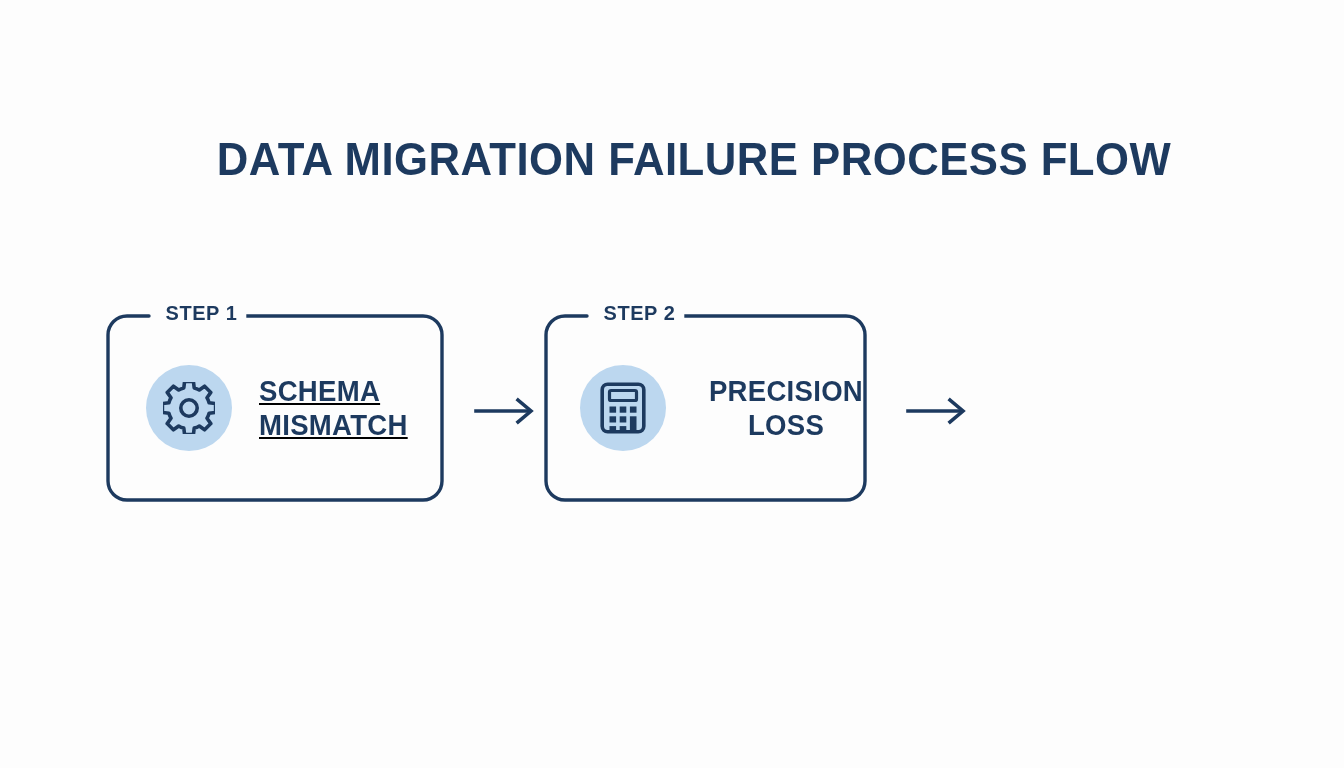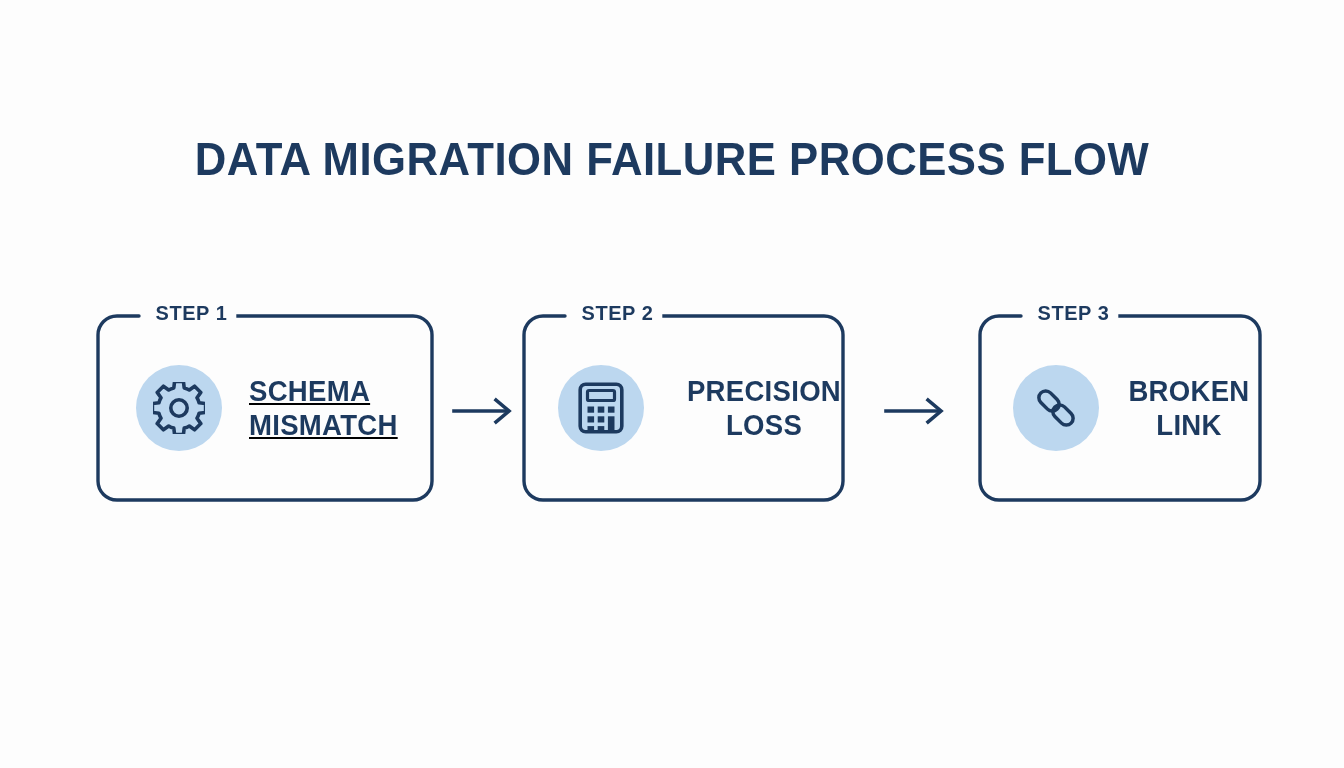--- a/index.html
+++ b/index.html
@@ -13,20 +13,21 @@
     font-family: "Liberation Sans", sans-serif;
     overflow: hidden;
     position: relative;
   }
 
   #canvas {
     position: relative;
     width: 1158px;
     height: 768px;
     background: #fdfdfd;
+    margin-left: 22px;
   }
 
   
   #title {
     position: absolute;
     left: 0;
     top: 131px;
     width: 1344px;
     text-align: center;
     font-size: 47px;
@@ -108,21 +109,21 @@
     font-size: 29px;
     font-weight: 700;
     line-height: 1.18;
     letter-spacing: 0.3px;
     font-family: "Liberation Sans Narrow", "Liberation Sans", sans-serif;
     transform: scaleX(0.95);
     white-space: pre-line;
   }
 
   
-  #card-1 { left: 95px; width: 340px; }
+  #card-1 { left: 83px; width: 340px; }
   #card-1 .card-body { padding-left: 41px; text-decoration: underline; }
   #card-1 .card-text { margin-left: 27px; text-align: left; transform-origin: 0 50%; }
 
   
   #card-2 { left: 521px; width: 325px; }
   #card-2 .card-body { padding-left: 37px; gap: 16px; }
   #card-2 .card-text { margin-left: 22px; text-align: center; transform-origin: 50% 50%; width: 180px; }
 
   
   #card-3 { left: 977px; width: 286px; }
@@ -203,35 +204,15 @@
       </div>
     </div>
 
     <div class="arrow" id="arrow-2">
       <svg width="68" height="34" viewBox="0 0 68 34" aria-hidden="true">
         <line x1="2" y1="17" x2="55" y2="17" stroke="#1d3a5f" stroke-width="3.6" stroke-linecap="square"></line>
         <polyline points="44,6 57,17 44,28" fill="none" stroke="#1d3a5f" stroke-width="3.6" stroke-linecap="square" stroke-linejoin="miter"></polyline>
       </svg>
     </div>
 
-    <div class="card" id="card-3">
-      <div class="card-frame">
-        <svg viewBox="0 0 286 190" preserveAspectRatio="none" aria-hidden="true">
-          <path d="M 22 3 L 44 3 M 133 3 L 264 3 A 19 19 0 0 1 283 22 L 283 168 A 19 19 0 0 1 264 187 L 22 187 A 19 19 0 0 1 3 168 L 3 22 A 19 19 0 0 1 22 3" fill="none" stroke="#1d3a5f" stroke-width="3.4" stroke-linecap="round" vector-effect="non-scaling-stroke"></path>
-        </svg>
-      </div>
-      <div class="step-label">STEP 3</div>
-      <div class="card-body">
-        <div class="icon-badge">
-          <svg width="50" height="50" viewBox="0 0 50 50" aria-hidden="true">
-            <g transform="rotate(-45 25 25)">
-              <rect x="18.2" y="3.6" width="13.6" height="23" rx="6.8" fill="none" stroke="#1d3a5f" stroke-width="3.5"></rect>
-              <rect x="18.2" y="23.4" width="13.6" height="23" rx="6.8" fill="none" stroke="#1d3a5f" stroke-width="3.5"></rect>
-            </g>
-          </svg>
-        </div>
-        <div class="card-text">BROKEN
-LINK</div>
-      </div>
-    </div>
 
   </div>
 </div>
 
 </body></html>

